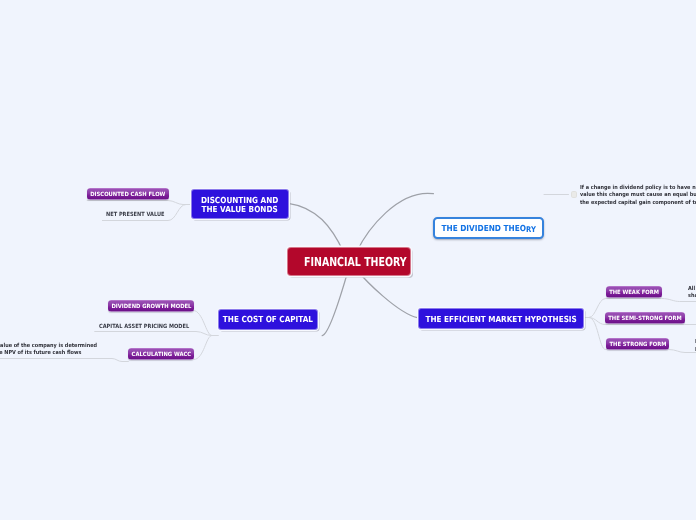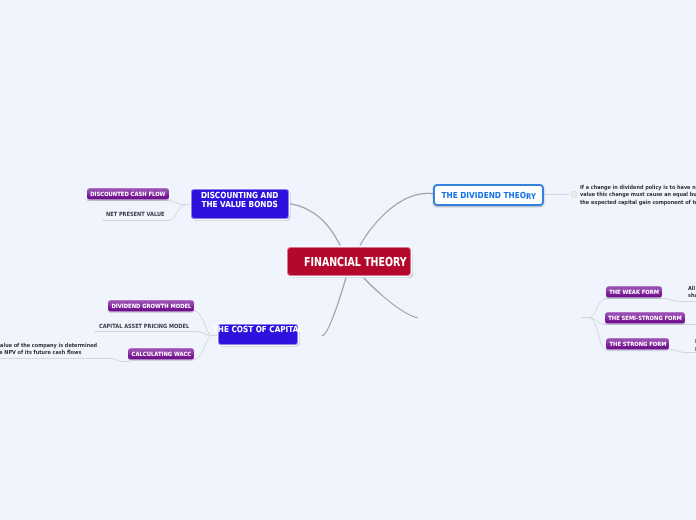--- a/index.html
+++ b/index.html
@@ -15,29 +15,29 @@
   
   .central{background:#b3072b;border:1px solid rgba(255,255,255,.45);border-radius:4px;
            box-shadow:0 0 0 1.5px #f7f9fe, 2px 2px 0 0 rgba(150,150,160,.5);
            display:flex;align-items:center;}
   .central .txt{color:#fff;font-weight:bold;font-size:12.4px;letter-spacing:0px;
             display:inline-block;transform:scaleX(.762);transform-origin:center;}
 
   
   .main{background:#2e11dd;border:1px solid rgba(255,255,255,.45);border-radius:3px;
         box-shadow:0 0 0 1px #f7f9fe, 1.5px 1.5px 0 0 rgba(150,150,160,.55);
-        display:flex;justify-content:center;}
+        display:flex;align-items:center;justify-content:center;}
   .nudge1 .txt{transform:scaleX(.868) translateY(.8px) !important;}
   .main .txt{color:#fff;font-weight:bold;font-size:8.4px;letter-spacing:0px;
         display:inline-block;transform:scaleX(.868);transform-origin:center;
         text-align:center;line-height:9px;}
   
   .outline{background:#fff;border:2.2px solid #3683dd;border-radius:4.5px;
         box-shadow:0 1px 2px rgba(60,60,80,.4);
-        display:flex;align-items:center;justify-content:center;}
+        display:flex;align-items:center;justify-content:center;margin-top:33px;}
   .outline .txt{color:#1272e4;font-weight:bold;font-size:8.4px;letter-spacing:0px;
         display:inline-block;transform:scaleX(.88);transform-origin:center;}
   .outline .txt .sm{font-size:7.8px;display:inline-block;transform:translateY(0.6px);}
 
   
   .pill{border-radius:3.5px;display:flex;align-items:center;justify-content:center;
         background:linear-gradient(180deg,#b272c8 0%,#b272c8 8%,#9b4eb4 9%,#954ab0 22%,
                    #8e3ca9 40%,#8931a3 50%,#80209b 58%,#781a94 72%,#6c1188 91%,
                    #ab7fc0 92%,#ab7fc0 100%);
         box-shadow:0 1.1px 0.8px -0.2px rgba(150,150,165,.42);}
@@ -95,24 +95,27 @@
     <span class="txt">
       <span>DISCOUNTING AND</span><br>
       <span>THE VALUE BONDS</span>
     </span>
   </div>
 
   <div class="node outline" style="left:433px;top:184px;width:111px;height:22px">
     <span class="txt"><span>THE DIVIDEND THEO</span><span class="sm">RY</span></span>
   </div>
 
-  <div class="node main" style="left:218px;top:324px;width:80px;height:21px">
+  <div class="node main" style="left:218px;top:309px;width:100px;height:21px">
     <span class="txt">THE COST OF CAPITAL</span>
   </div>
 
+  <div class="node main nudge1" style="left:418px;top:308px;width:166px;height:21px">
+    <span class="txt">THE EFFICIENT MARKET HYPOTHESIS</span>
+  </div>
 
   <div class="node pill" style="left:87px;top:188px;width:82px;height:12px">
     <span class="txt">DISCOUNTED CASH FLOW</span>
   </div>
   <div class="node plain" style="left:106px;top:208px;width:60px;height:11px">
     <span class="txt">NET PRESENT VALUE</span>
   </div>
 
   <div class="node pill" style="left:108px;top:300px;width:86px;height:12px">
     <span class="txt">DIVIDEND GROWTH MODEL</span>

